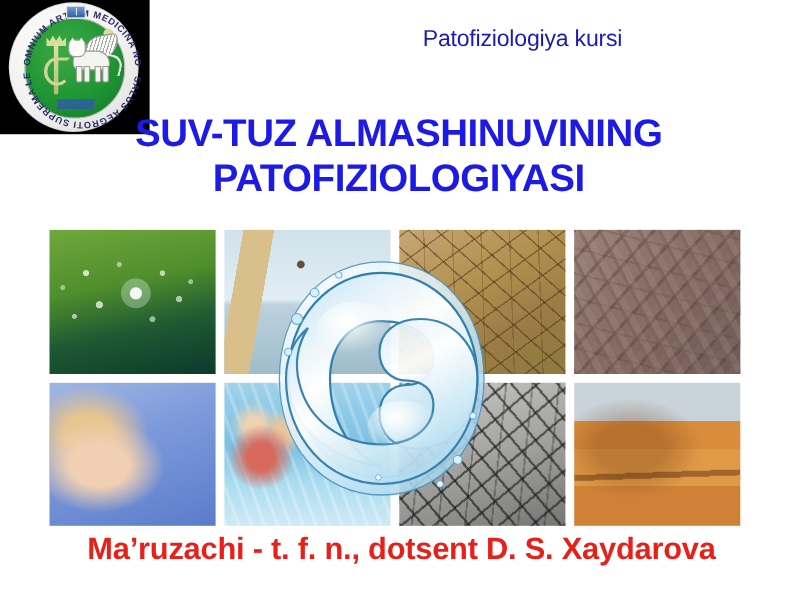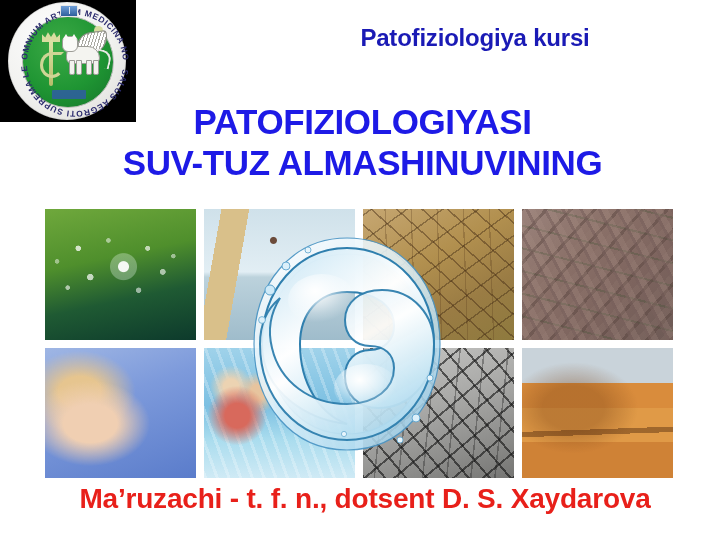--- a/index.html
+++ b/index.html
@@ -199,22 +199,22 @@
     border-radius: 1px;
   }
 
   
   #course-label {
     position: absolute;
     left: 250px;
     top: 24px;
     width: 450px;
     text-align: center;
-    font-size: 24px;
-    font-weight: bold;
+    font-size: 21px;
+    font-weight: normal;
     color: #1a1ab5;
     letter-spacing: -0.2px;
     white-space: nowrap;
   }
   #slide-title {
     position: absolute;
     left: 30px;
     top: 102px;
     width: 665px;
     text-align: center;
@@ -377,22 +377,22 @@
         <div class="leg" style="left:31px;"></div>
       </div>
 
       <div class="logo-scroll"></div>
     </div>
   </div>
 
   <div id="course-label">Patofiziologiya kursi</div>
 
   <div id="slide-title">
+    <div>SUV-TUZ ALMASHINUVINING</div>
     <div>PATOFIZIOLOGIYASI</div>
-    <div>SUV-TUZ ALMASHINUVINING</div>
   </div>
 
   <div id="collage">
     <div class="photo p-leaf"></div>
     <div class="photo p-jump"></div>
     <div class="photo p-dry-brown"></div>
     <div class="photo p-leaves"></div>
     <div class="photo p-drink"></div>
     <div class="photo p-pool"></div>
     <div class="photo p-dry-grey"></div>

